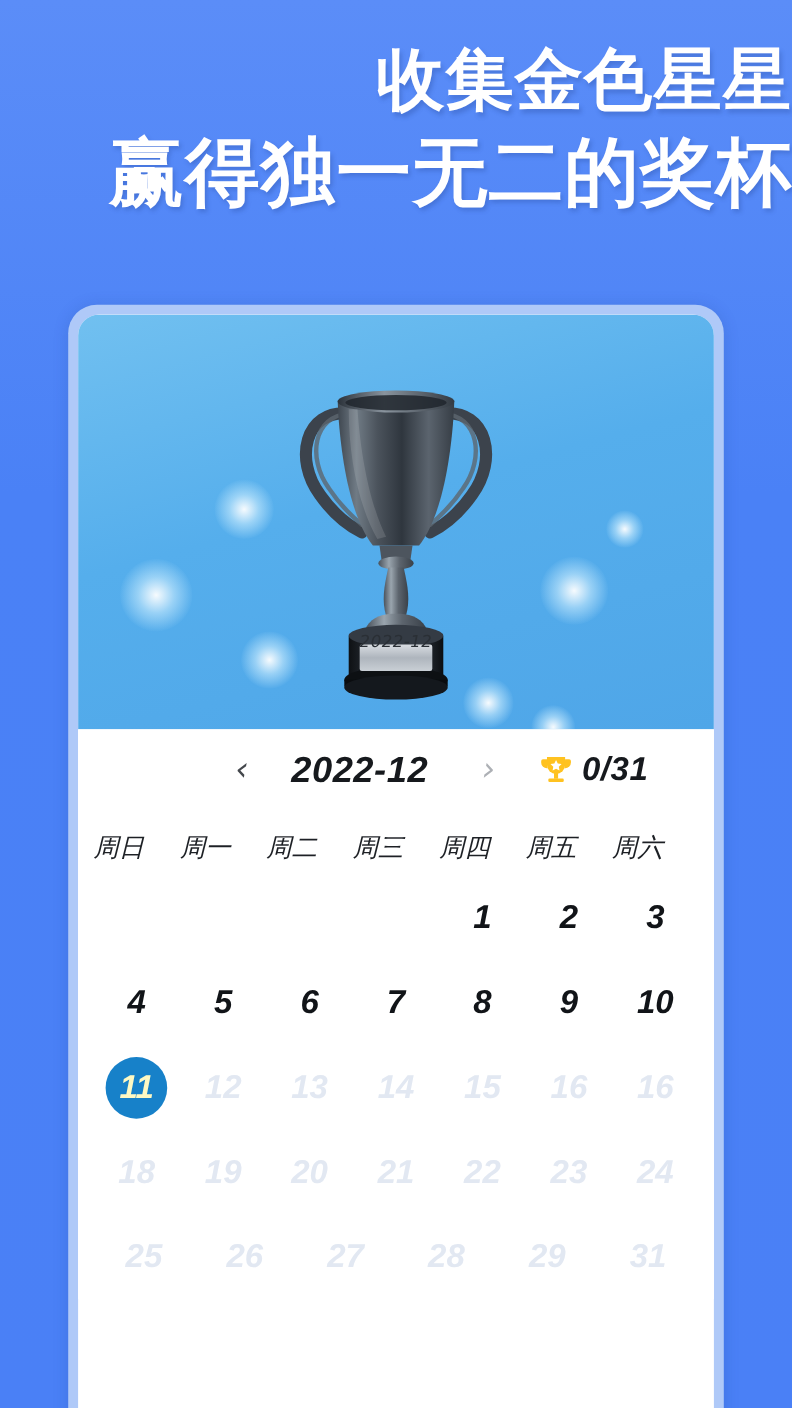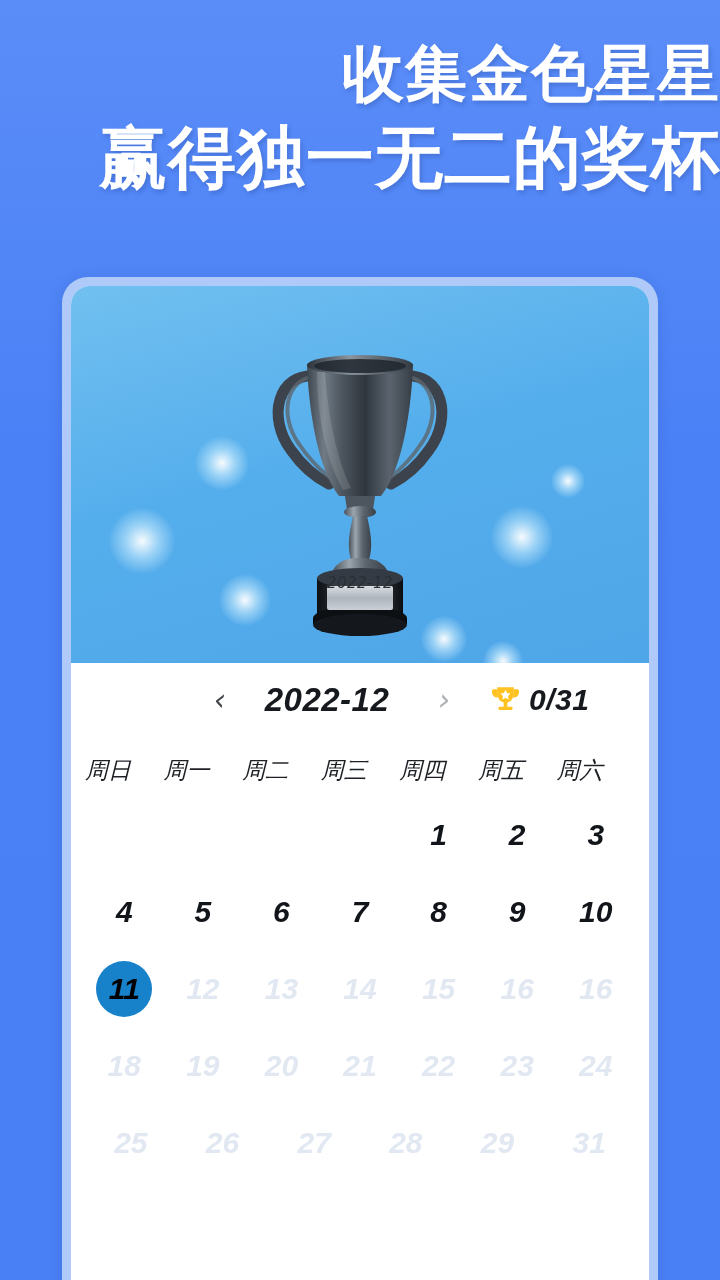--- a/index.html
+++ b/index.html
@@ -137,21 +137,21 @@
   .month-label {
     width: 168px;
     text-align: center;
     font-size: 33px;
     font-weight: bold;
     color: #16191D;
     letter-spacing: 0.5px;
   }
   .trophy-count {
     display: flex;
-    align-items: flex-start;
+    align-items: flex-end;
     margin-left: 22px;
   }
   .mini-trophy {
     width: 33px;
     height: 33px;
     margin-right: 7px;
     display: block;
   }
   .count-text {
     font-size: 30px;
@@ -195,21 +195,21 @@
     font-size: 30px;
     font-weight: bold;
     border-radius: 50%;
     box-sizing: border-box;
   }
   .day-past { color: #111418; }
   .day-future { color: #E2E8F2; }
   .day-empty { color: transparent; }
   .day-today {
     background: #1781C9;
-    color: #000000;
+    color: #fef9c3;
   }
 </style>
 </head>
 <body>
 
 <div class="screen">
 
   <div class="headline">
     <span class="headline-line1">收集金色星星</span>
     <span class="headline-line2">赢得独一无二的奖杯</span>

